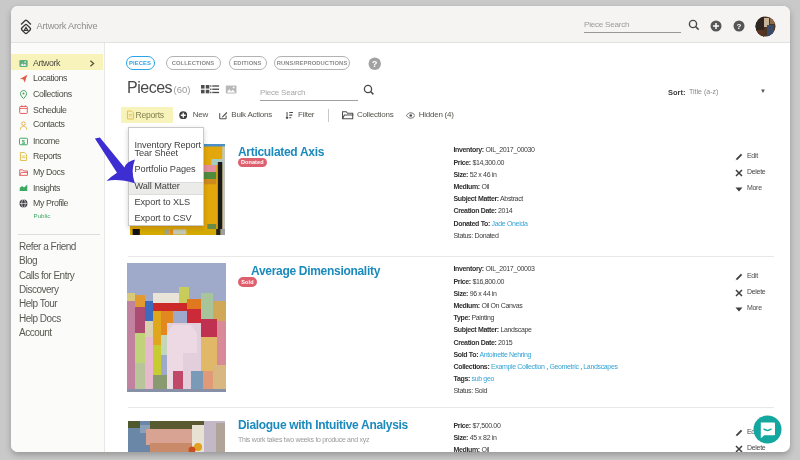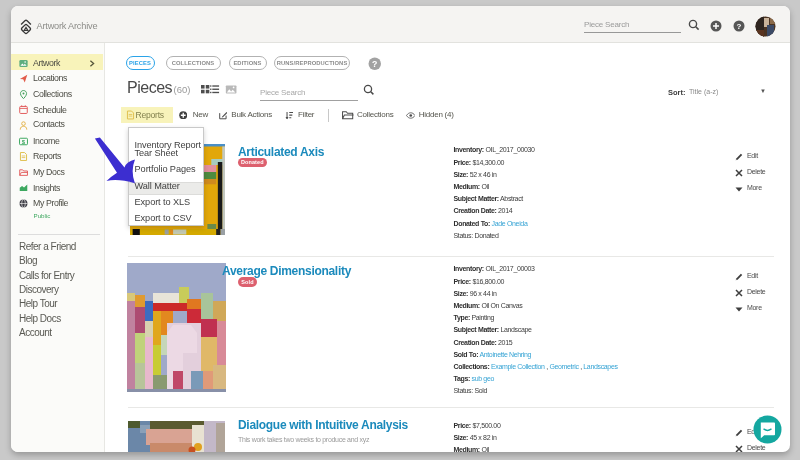--- a/index.html
+++ b/index.html
@@ -291,21 +291,21 @@
 <rect x="74" y="74" width="16" height="34" fill="#e0b868"></rect>
 <rect x="40" y="60" width="34" height="69" fill="#e3cfdc"></rect>
 <path d="M40 129 V70 L46 62 H64 L70 70 V90 H56 V129 Z" fill="#ecd9e4"></path>
 <rect x="46" y="108" width="10" height="21" fill="#c04868"></rect>
 <rect x="18" y="74" width="8" height="55" fill="#e8b8cc"></rect>
 <rect x="64" y="108" width="12" height="21" fill="#7a9ab8"></rect>
 <rect x="76" y="108" width="10" height="21" fill="#e09a78"></rect>
 <rect x="86" y="102" width="13" height="27" fill="#d8b880"></rect>
 <rect x="0" y="126" width="99" height="3" fill="#8890a8"></rect>
 </svg>
-  <div class="abs rtitle" style="left:211px;top:258px">Average Dimensionality</div>
+  <div class="abs rtitle" style="left:240px;top:258px">Average Dimensionality</div>
   <div class="abs badge" style="left:227px;top:271px;width:19px;height:9.5px">Sold</div>
   <div class="abs dets" style="left:442.5px;top:257.3px">
 <div><b>Inventory:</b> OIL_2017_00003</div>
 <div><b>Price:</b> $16,800.00</div>
 <div><b>Size:</b> 96 x 44 in</div>
 <div><b>Medium:</b> Oil On Canvas</div>
 <div><b>Type:</b> Painting</div>
 <div><b>Subject Matter:</b> Landscape</div>
 <div><b>Creation Date:</b> 2015</div>
 <div><b>Sold To:</b> <a>Antoinette Nehring</a></div>

